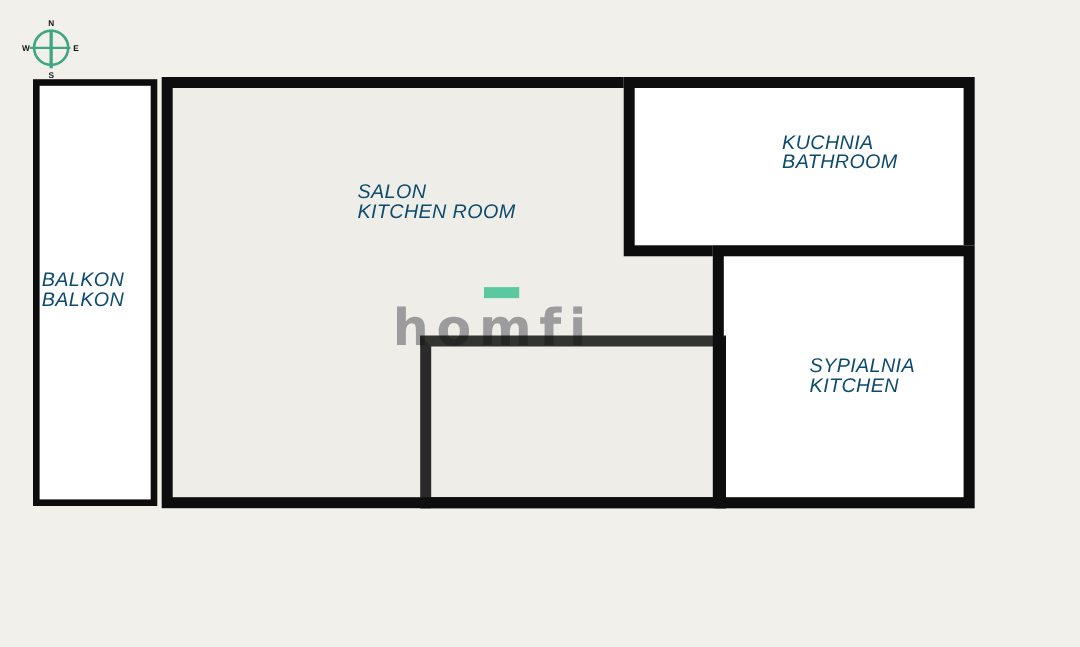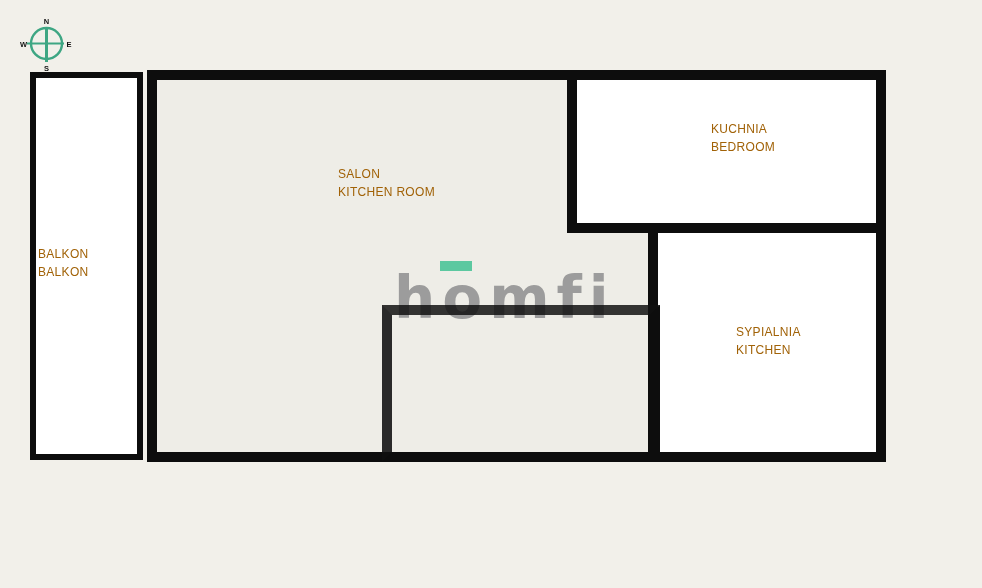--- a/index.html
+++ b/index.html
@@ -53,43 +53,43 @@
     position: absolute;
     left: 30px; top: 72px;
     width: 113px; height: 388px;
     box-sizing: border-box;
     border: 6px solid #0d0d0d;
     background: #ffffff;
   }
   
   .room-label {
     position: absolute;
-    font-size: 12px;
+    font-size: 18px;
     line-height: 18px;
     letter-spacing: 0.3px;
-    color: #a16207;
+    color: #0c4a6e;
     white-space: nowrap;
+    font-style: italic;
   }
   .room-label span { display: block; }
-  .label-living   { left: 338px; top: 165px; }
+  .label-living   { left: 325px; top: 165px; }
   .label-kitchen  { left: 711px; top: 120px; }
   .label-bedroom  { left: 736px; top: 323px; }
   .label-bathroom { left: 508px; top: 361px; }
   .label-balcony  { left: 38px;  top: 245px; }
   
   .logo-text {
     position: absolute;
     left: 357px; top: 269px;
     font-family: "DejaVu Sans", sans-serif;
     font-weight: bold;
-    font-size: 58px;
+    font-size: 46px;
     line-height: 58px;
     letter-spacing: 7px;
     color: #9c9c9c;
-    margin-left: 37px;
   }
   .logo-accent {
     position: absolute;
     left: 440px; top: 261px;
     width: 32px; height: 10px;
     background: #5cc8a0;
   }
   
   .compass {
     position: absolute;
@@ -130,21 +130,21 @@
 
   <div class="balcony"></div>
 
   <div class="room-label label-living">
     <span>SALON</span>
     <span>KITCHEN ROOM</span>
   </div>
 
   <div class="room-label label-kitchen">
     <span>KUCHNIA</span>
-    <span>BEDROOM</span>
+    <span>BATHROOM</span>
   </div>
 
   <div class="room-label label-bedroom">
     <span>SYPIALNIA</span>
     <span>KITCHEN</span>
   </div>
 
 
   <div class="room-label label-balcony">
     <span>BALKON</span>

